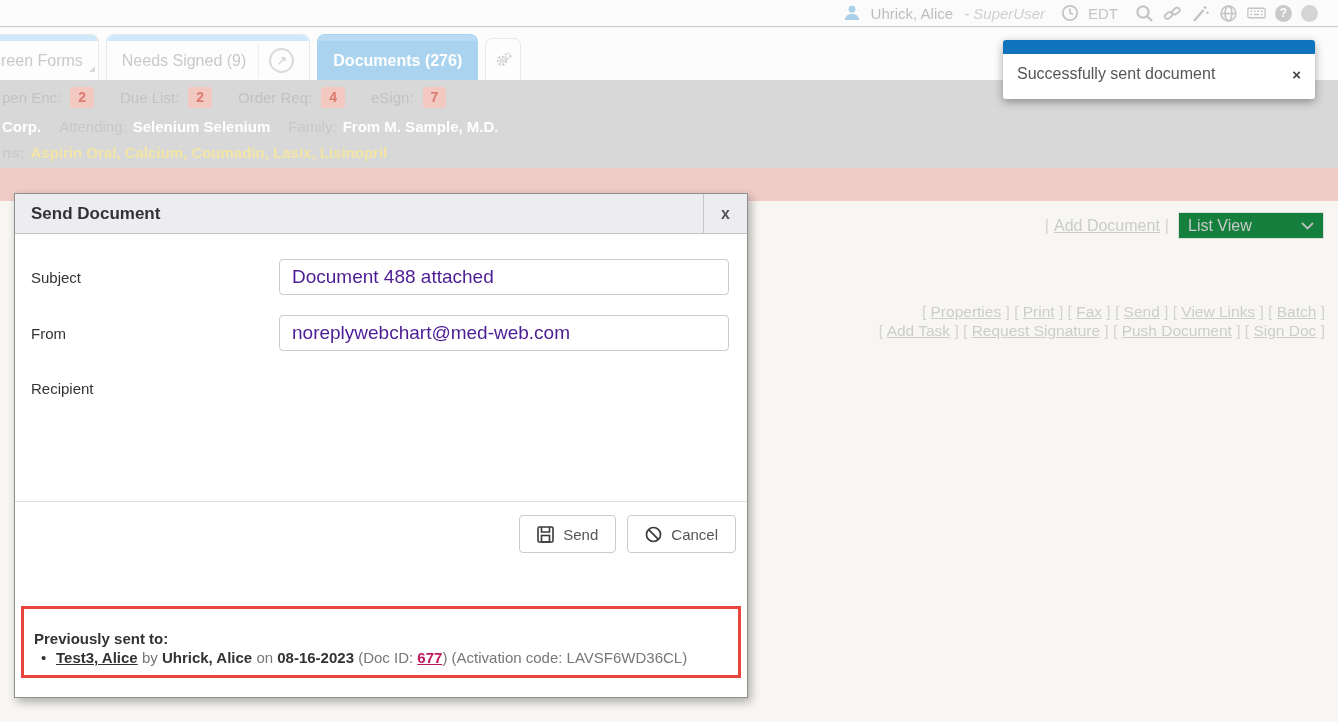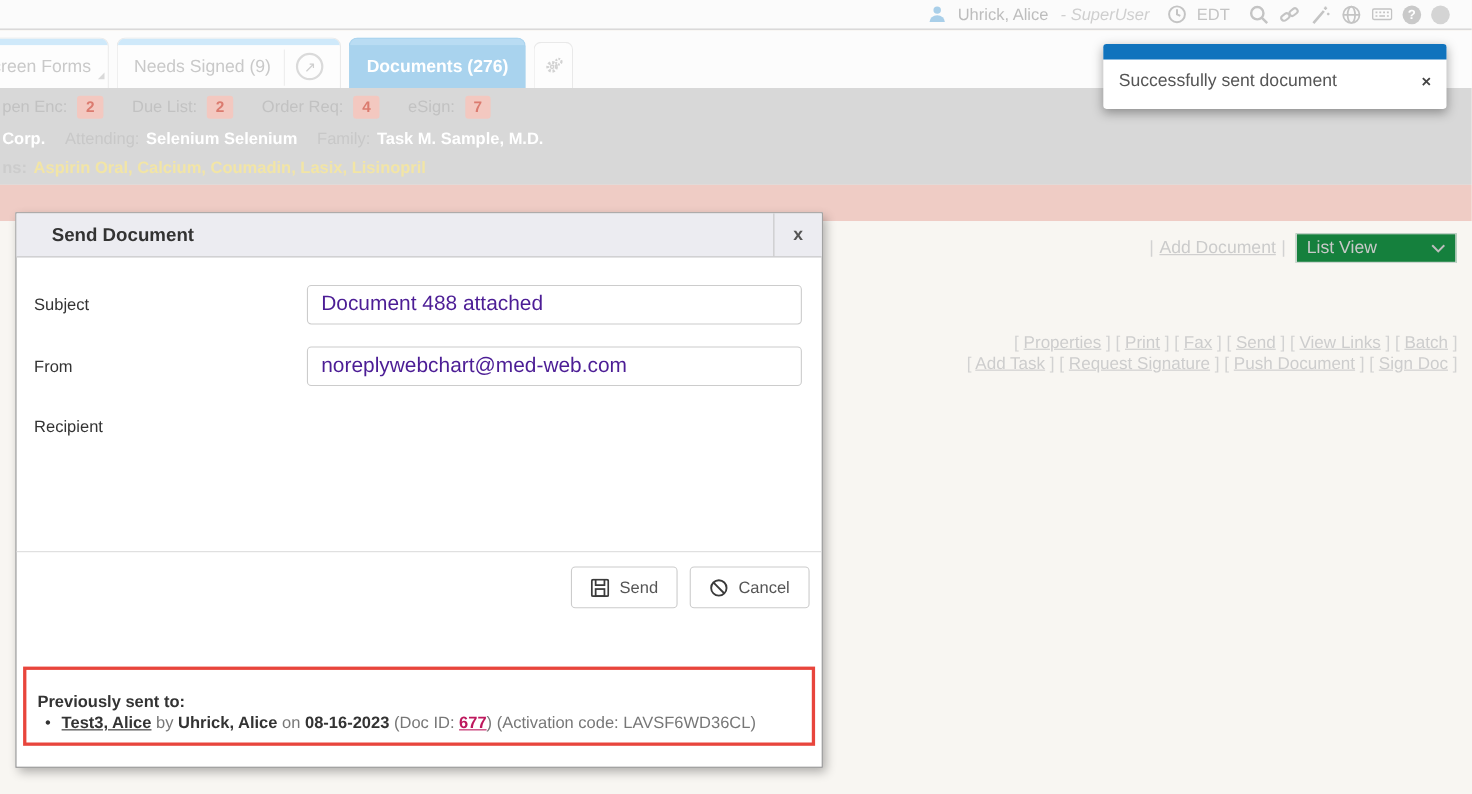--- a/index.html
+++ b/index.html
@@ -54,21 +54,21 @@
 
   
   .toast { position:absolute; left:1003px; top:40px; width:312px; background:#ffffff; border-radius:3px; box-shadow:0 3px 10px rgba(0,0,0,0.35); z-index:60; }
   .toast-bar { height:14px; border-radius:3px 3px 0 0; }
   .toast-body { display:flex; align-items:flex-start; padding:11px 12px 15px 14px; font-size:16px; color:#555555; }
   .toast-close { margin-left:auto; color:#444444; font-size:15px; font-weight:bold; line-height:1; cursor:pointer; padding:2px 2px; }
 
   
   .modal { position:absolute; left:14px; top:193px; width:734px; height:505px; background:#ffffff; border:1px solid #8f8f8f; box-shadow:3px 4px 9px rgba(0,0,0,0.3); z-index:40; }
   .modal-header { height:40px; background:#ececf1; border-bottom:1px solid #c6c6c6; display:flex; }
-  .modal-title { flex:1; display:flex; align-items:center; padding-left:32px; font-size:17px; font-weight:bold; color:#333333; }
+  .modal-title { flex:1; display:flex; align-items:center; padding-left:16px; font-size:17px; font-weight:bold; color:#333333; }
   .modal-close { width:44px; border-left:1px solid #c6c6c6; display:flex; align-items:center; justify-content:center; font-size:16px; font-weight:bold; color:#555555; cursor:pointer; }
   .frow { position:absolute; left:0; width:100%; height:36px; }
   .frow .flabel { position:absolute; left:16px; top:0; height:36px; display:flex; align-items:center; font-size:15px; color:#333333; }
   .finput { position:absolute; left:264px; top:0; width:450px; height:36px; border:1px solid #cccccc; border-radius:4px; padding:0 12px; font-size:19px; color:#4c1d95; font-family:Liberation Sans, sans-serif; background:#fff; outline:none; }
   .ta-wrap { position:absolute; left:264px; top:0; width:450px; height:36px; display:flex; }
   .ta { flex:1; height:36px; border:1px solid #cccccc; border-radius:4px; padding:8px 12px 0; font-size:15px; color:#555555; font-family:"Liberation Sans", sans-serif; resize:none; overflow:hidden; outline:none; background:#fff; }
   .ta::placeholder, .finput::placeholder { color:#9d9d9d; opacity:1; }
   .ta-wrap.with-btn .ta { border-radius:4px 0 0 4px; }
   .plus-btn { width:38px; height:36px; border:1px solid #cccccc; border-left:none; border-radius:0 4px 4px 0; background:#ffffff; font-size:21px; font-weight:bold; color:#333333; display:flex; align-items:center; justify-content:center; cursor:pointer; }
   .resize-corner { position:absolute; bottom:3px; width:0; height:0; border-left:7px solid transparent; border-bottom:7px solid #bdbdbd; pointer-events:none; }
@@ -186,21 +186,21 @@
     </div>
     <div class="patientrow">
       <span class="p-value">Corp.</span>
       <span class="sp18"></span>
       <span class="p-label">Attending:</span>
       <span class="sp6"></span>
       <span class="p-value">Selenium Selenium</span>
       <span class="sp18"></span>
       <span class="p-label">Family:</span>
       <span class="sp6"></span>
-      <span class="p-value">Task M. Sample, M.D.</span>
+      <span class="p-value">From M. Sample, M.D.</span>
     </div>
     <div class="medsrow">
       <span class="meds-label">ns:</span>
       <span class="meds-value">Aspirin Oral, Calcium, Coumadin, Lasix, Lisinopril</span>
     </div>
   </div>
 
   <div class="pinkbar"></div>
 
   <div class="content">

